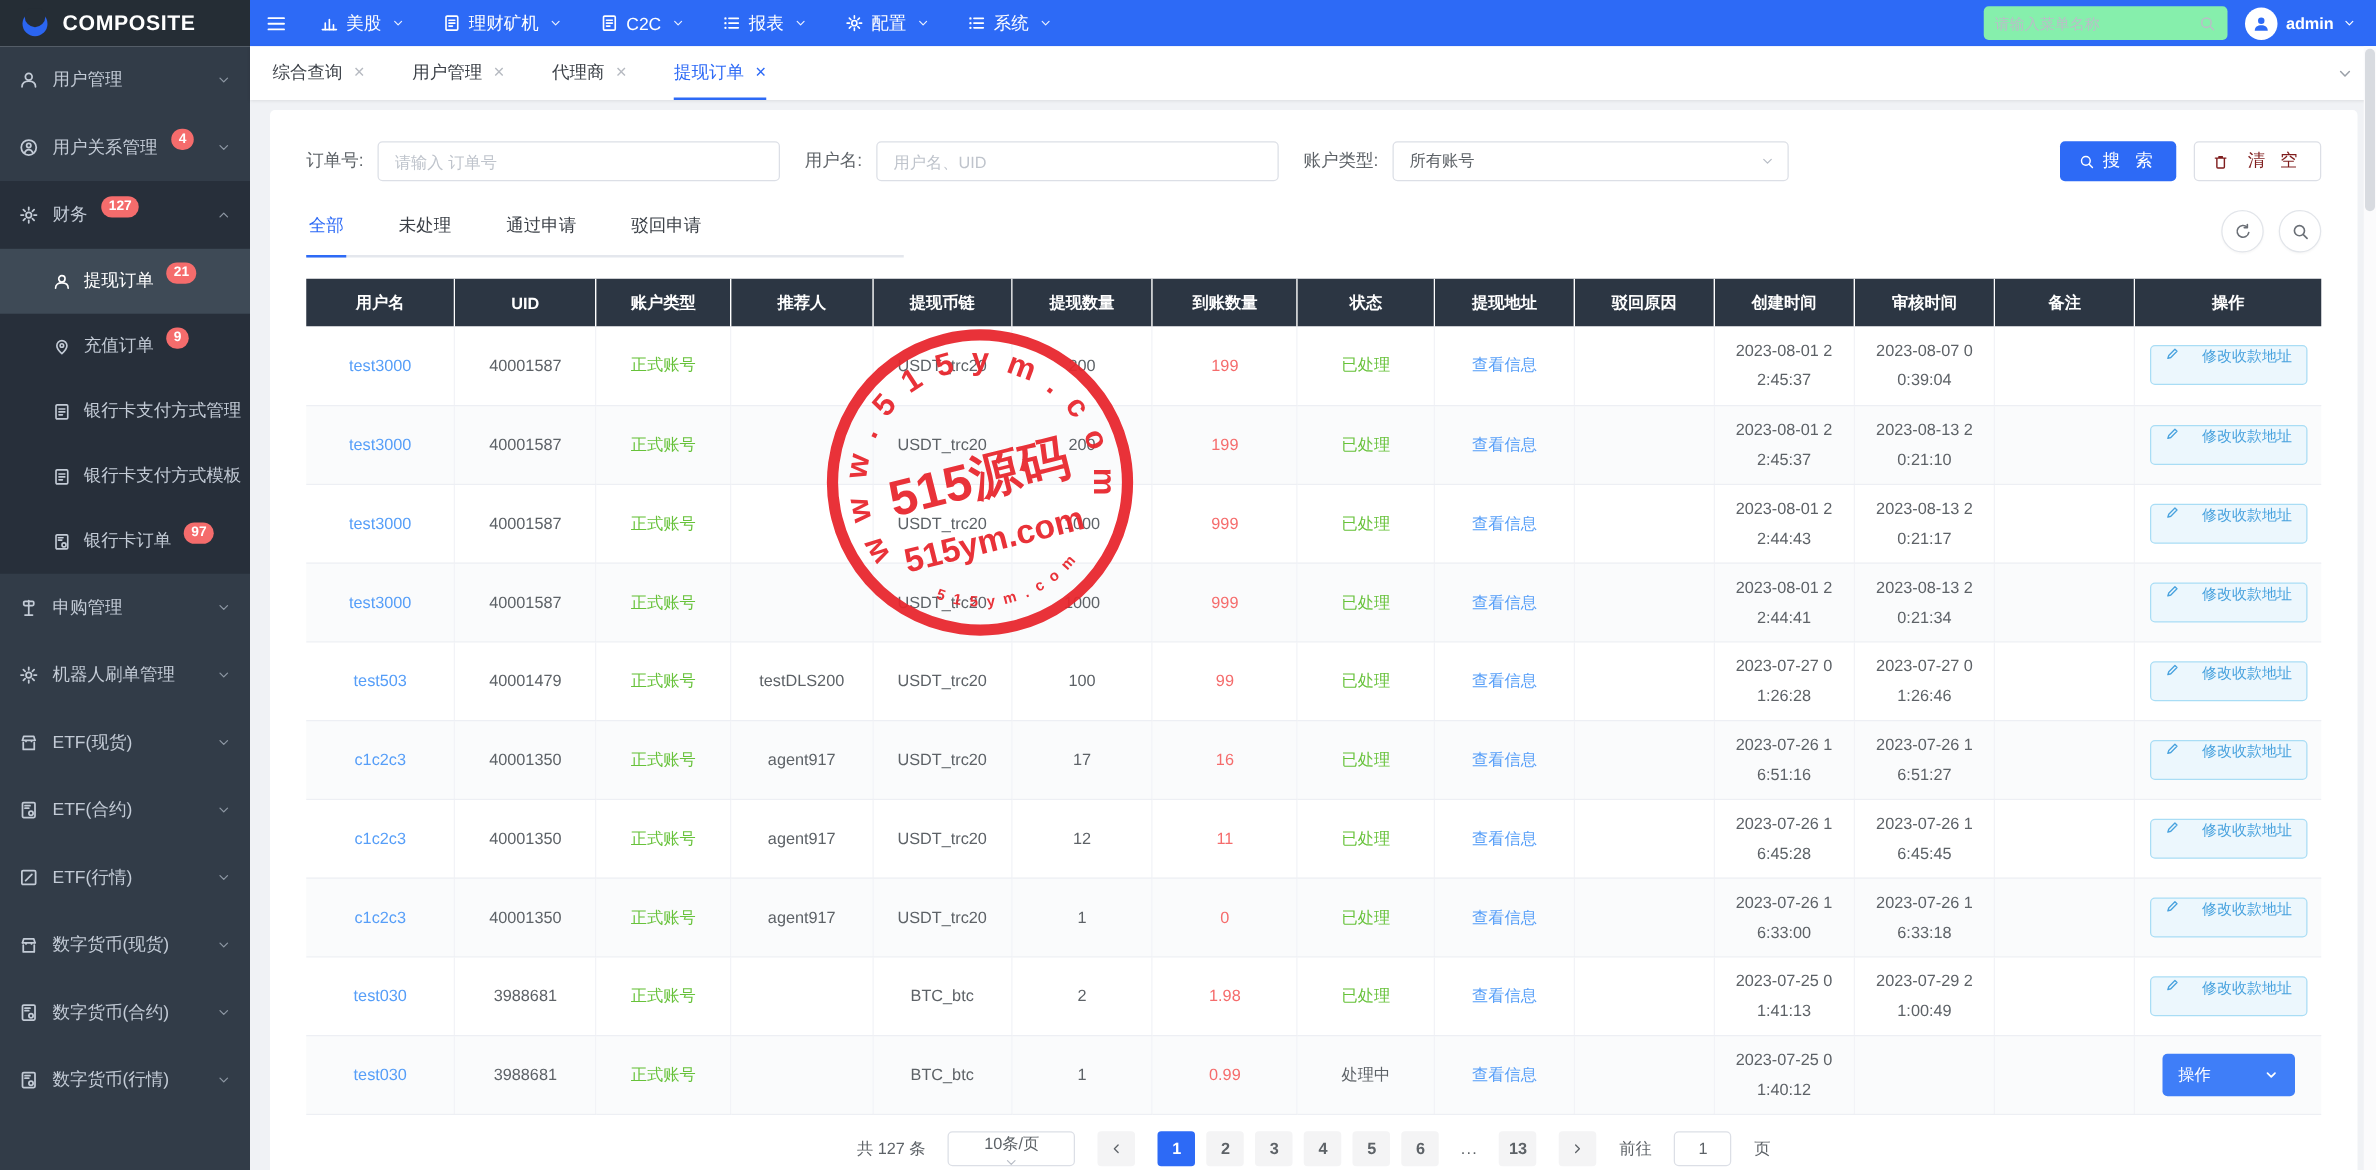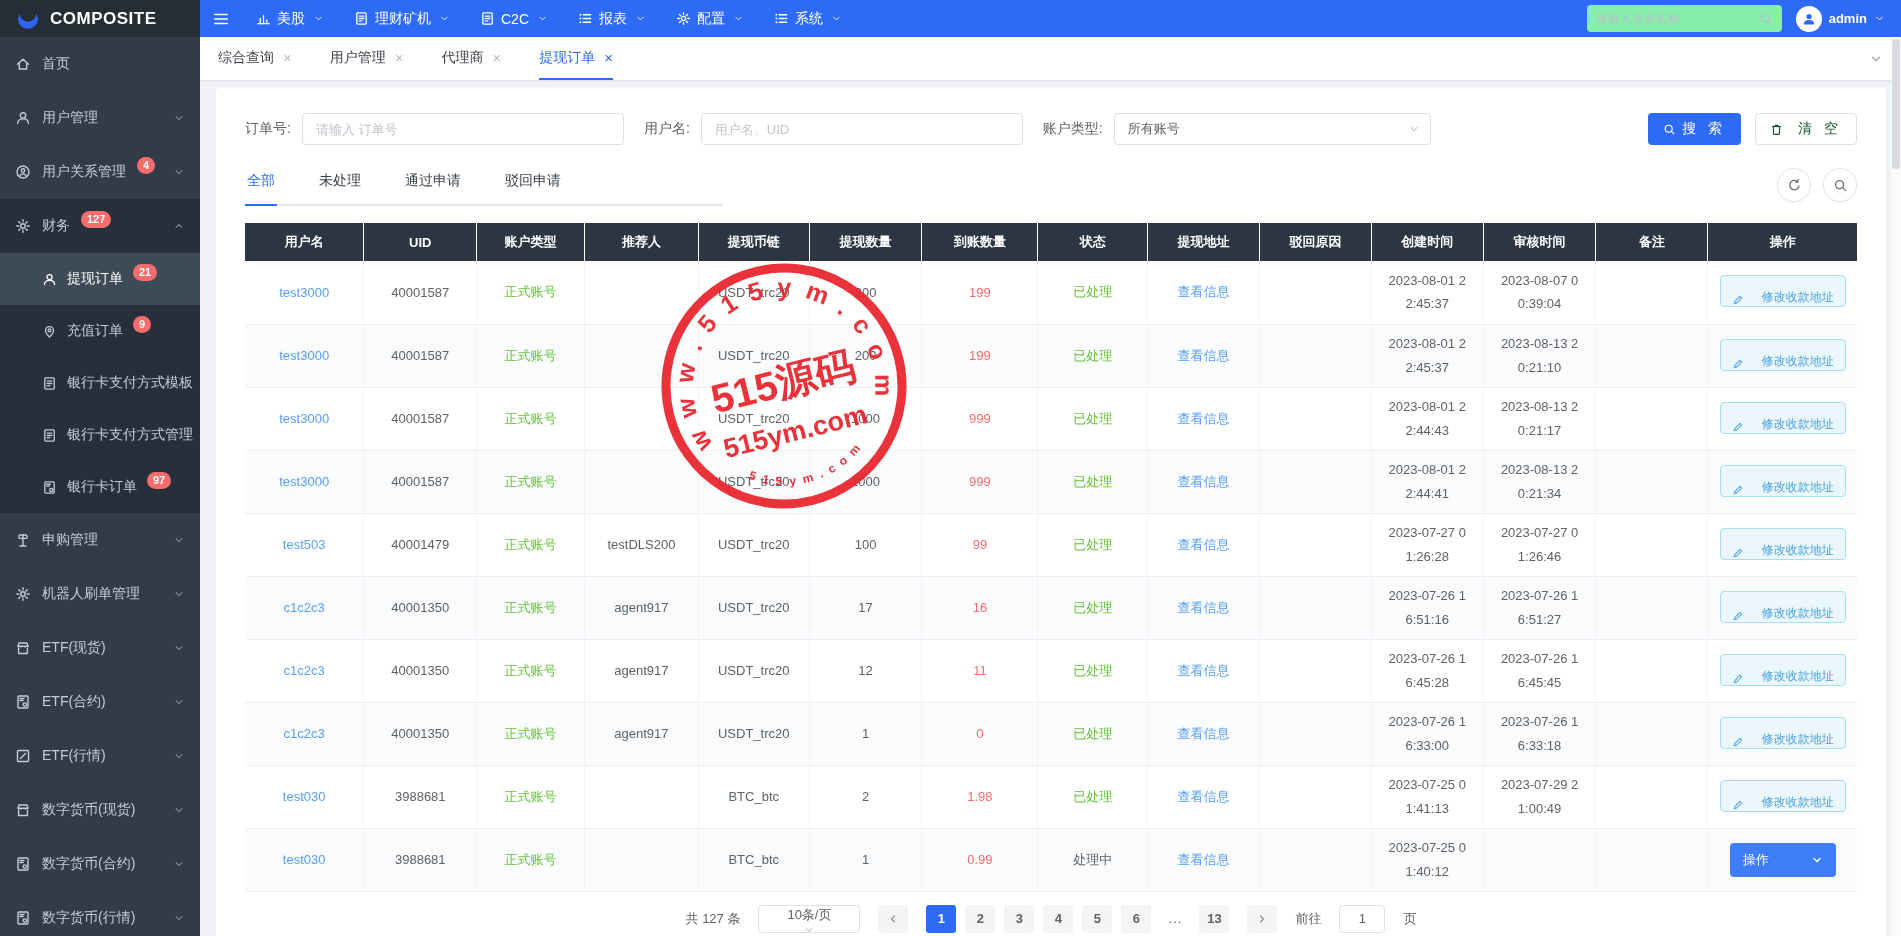--- a/index.html
+++ b/index.html
@@ -50,21 +50,21 @@
   
   .filters { display:flex; align-items:center; font-size:14px; color:#5d6267; }
   .f-label { margin-right:11px; white-space:nowrap; }
   .f-input { width:322px; height:32px; border:1px solid #dcdfe6; border-radius:4px; padding:0 13px; font-size:13px; color:#333; outline:none; margin-right:20px; }
   .f-input::placeholder { color:#bfc4cc; }
   .f-select { width:317px; height:32px; border:1px solid #dcdfe6; border-radius:4px; padding:0 10px 0 13px; font-size:13px; color:#5d6267; display:flex; align-items:center; justify-content:space-between; cursor:pointer; }
   .f-select .chev { color:#b9bec7; }
   .f-btns { margin-left:auto; display:flex; gap:14px; }
   .btn { height:32px; border-radius:4px; font-size:14px; display:inline-flex; align-items:center; gap:6px; cursor:pointer; border:none; }
   .btn-search { background:#2d6af6; color:#fff; padding:0 15px; letter-spacing:4px; }
-  .btn-clear { background:#fff; border:1px solid #dcdfe6; color:#14532d; padding:0 14px; letter-spacing:4px;gap:15px; }
+  .btn-clear { background:#fff; border:1px solid #dcdfe6; color:#7f1d1d; padding:0 14px; letter-spacing:4px;gap:15px; }
 
   
   .subtabs-row { display:flex; align-items:flex-end; margin-top:27px; }
   .subtabs { display:flex; gap:40px; border-bottom:2px solid #e4e7ed; padding-right:160px; }
   .subtab { font-size:14px; color:#3c4148; padding:0 2px 14px; cursor:pointer; border-bottom:2px solid transparent; margin-bottom:-2px; }
   .subtab.active { color:#2d6af6; border-bottom-color:#2d6af6; }
   .round-btns { margin-left:auto; display:flex; gap:12px; align-self:flex-start; margin-top:-4px; }
   .round-btn { width:34px; height:34px; border-radius:50%; border:1px solid #e2e5ea; background:#fff; display:flex; align-items:center; justify-content:center; color:#6a6f76; cursor:pointer; box-shadow:0 1px 2px rgba(0,0,0,.04); }
 
   
@@ -72,21 +72,21 @@
   thead th { background:#2c3643; color:#fff; font-weight:bold; font-size:13px; height:38px; border-right:1px solid #fff; }
   thead th:last-child { border-right:none; }
   tbody td { height:63px; text-align:center; font-size:13px; color:#5d6267; border-bottom:1px solid #edeff4; border-right:1px solid #f2f3f7; }
   tbody td:last-child { border-right:none; }
   tbody tr.zebra { background:#fafbfc; }
   .c-link { color:#569ef8; cursor:pointer; }
   .c-green { color:#67c23a; }
   .c-red { color:#f56c6c; }
   .c-gray { color:#5d6267; }
   .time-cell { padding:0 12px; word-break:break-all; line-height:1.8; }
-  .btn-edit { background:#ecf7fd; border:1px solid #a9ddf5; color:#48a2de; height:32px; padding:0 11px; border-radius:4px; font-size:12px; display:inline-flex; align-items:flex-end; gap:18px; cursor:pointer; }
+  .btn-edit { background:#ecf7fd; border:1px solid #a9ddf5; color:#48a2de; height:32px; padding:0 11px; border-radius:4px; font-size:12px; display:inline-flex; align-items:flex-start; gap:18px; cursor:pointer; }
   .btn-edit .ic { width:12px; height:12px; }
   .btn-op { background:#3f7ef8; color:#fff; height:34px; width:106px; border:none; border-radius:4px; font-size:13px; display:inline-flex; align-items:center; justify-content:space-between; padding:0 13px; cursor:pointer; }
   .btn-op .ic { width:12px; height:12px; stroke-width:1.8; }
 
   
   .pagination { display:flex; align-items:center; justify-content:center; gap:18px; margin-top:13px; font-size:13px; color:#5d6267; }
   .psize { width:102px; height:28px; border:1px solid #dcdfe6; border-radius:4px; display:flex; align-items:center; justify-content:space-between; padding:0 9px; cursor:pointer;flex-direction:column; }
   .psize .chev { color:#b9bec7; }
   .pbtn { min-width:30px; height:28px; padding:0 4px; background:#f4f4f5; border-radius:3px; display:inline-flex; align-items:center; justify-content:center; font-weight:bold; cursor:pointer; color:#5d6267; }
   .pbtn.active { background:#2d6af6; color:#fff; }
@@ -201,26 +201,20 @@
       </div>
     </div>
   </div>
 </header>
 
 <div class="main-row">
 
   <aside class="sidebar">
     <div class="side-item">
       <svg class="ic" width="16" height="16" viewBox="0 0 16 16">
-          <path d="M2.5 8.2L8 3.2l5.5 5M4.3 7.2V13h7.4V7.2"></path>
-        </svg>
-      <span class="lbl">首页</span>
-    </div>
-    <div class="side-item">
-      <svg class="ic" width="16" height="16" viewBox="0 0 16 16">
           <circle cx="8" cy="5.4" r="2.7"></circle>
           <path d="M2.6 13.4c0-3 2.4-4.5 5.4-4.5s5.4 1.5 5.4 4.5"></path>
         </svg>
       <span class="lbl">用户管理</span>
       <svg class="ic chev" width="12" height="12" viewBox="0 0 16 16">
           <path d="M4 6l4 4 4-4"></path>
         </svg>
     </div>
     <div class="side-item">
       <svg class="ic" width="16" height="16" viewBox="0 0 16 16">
@@ -261,28 +255,28 @@
             <circle cx="8" cy="6.8" r="1.5"></circle>
           </svg>
         <span class="lbl">充值订单</span>
         <span class="badge">9</span>
       </div>
       <div class="side-sub">
         <svg class="ic" width="15" height="15" viewBox="0 0 16 16">
             <rect x="3" y="2" width="10" height="12" rx="1"></rect>
             <path d="M5.5 5.5h5M5.5 8h5M5.5 10.5h3"></path>
           </svg>
-        <span class="lbl">银行卡支付方式模板</span>
+        <span class="lbl">银行卡支付方式管理</span>
       </div>
       <div class="side-sub">
         <svg class="ic" width="15" height="15" viewBox="0 0 16 16">
             <rect x="3" y="2" width="10" height="12" rx="1"></rect>
             <path d="M5.5 5.5h5M5.5 8h5M5.5 10.5h3"></path>
           </svg>
-        <span class="lbl">银行卡支付方式管理</span>
+        <span class="lbl">银行卡支付方式模板</span>
       </div>
       <div class="side-sub">
         <svg class="ic" width="15" height="15" viewBox="0 0 16 16">
             <rect x="3" y="2" width="10" height="12" rx="1"></rect>
             <path d="M5 4.5h4M5 6.5h3"></path>
             <circle cx="9.8" cy="10.6" r="1.7"></circle>
           </svg>
         <span class="lbl">银行卡订单</span>
         <span class="badge">97</span>
       </div>

